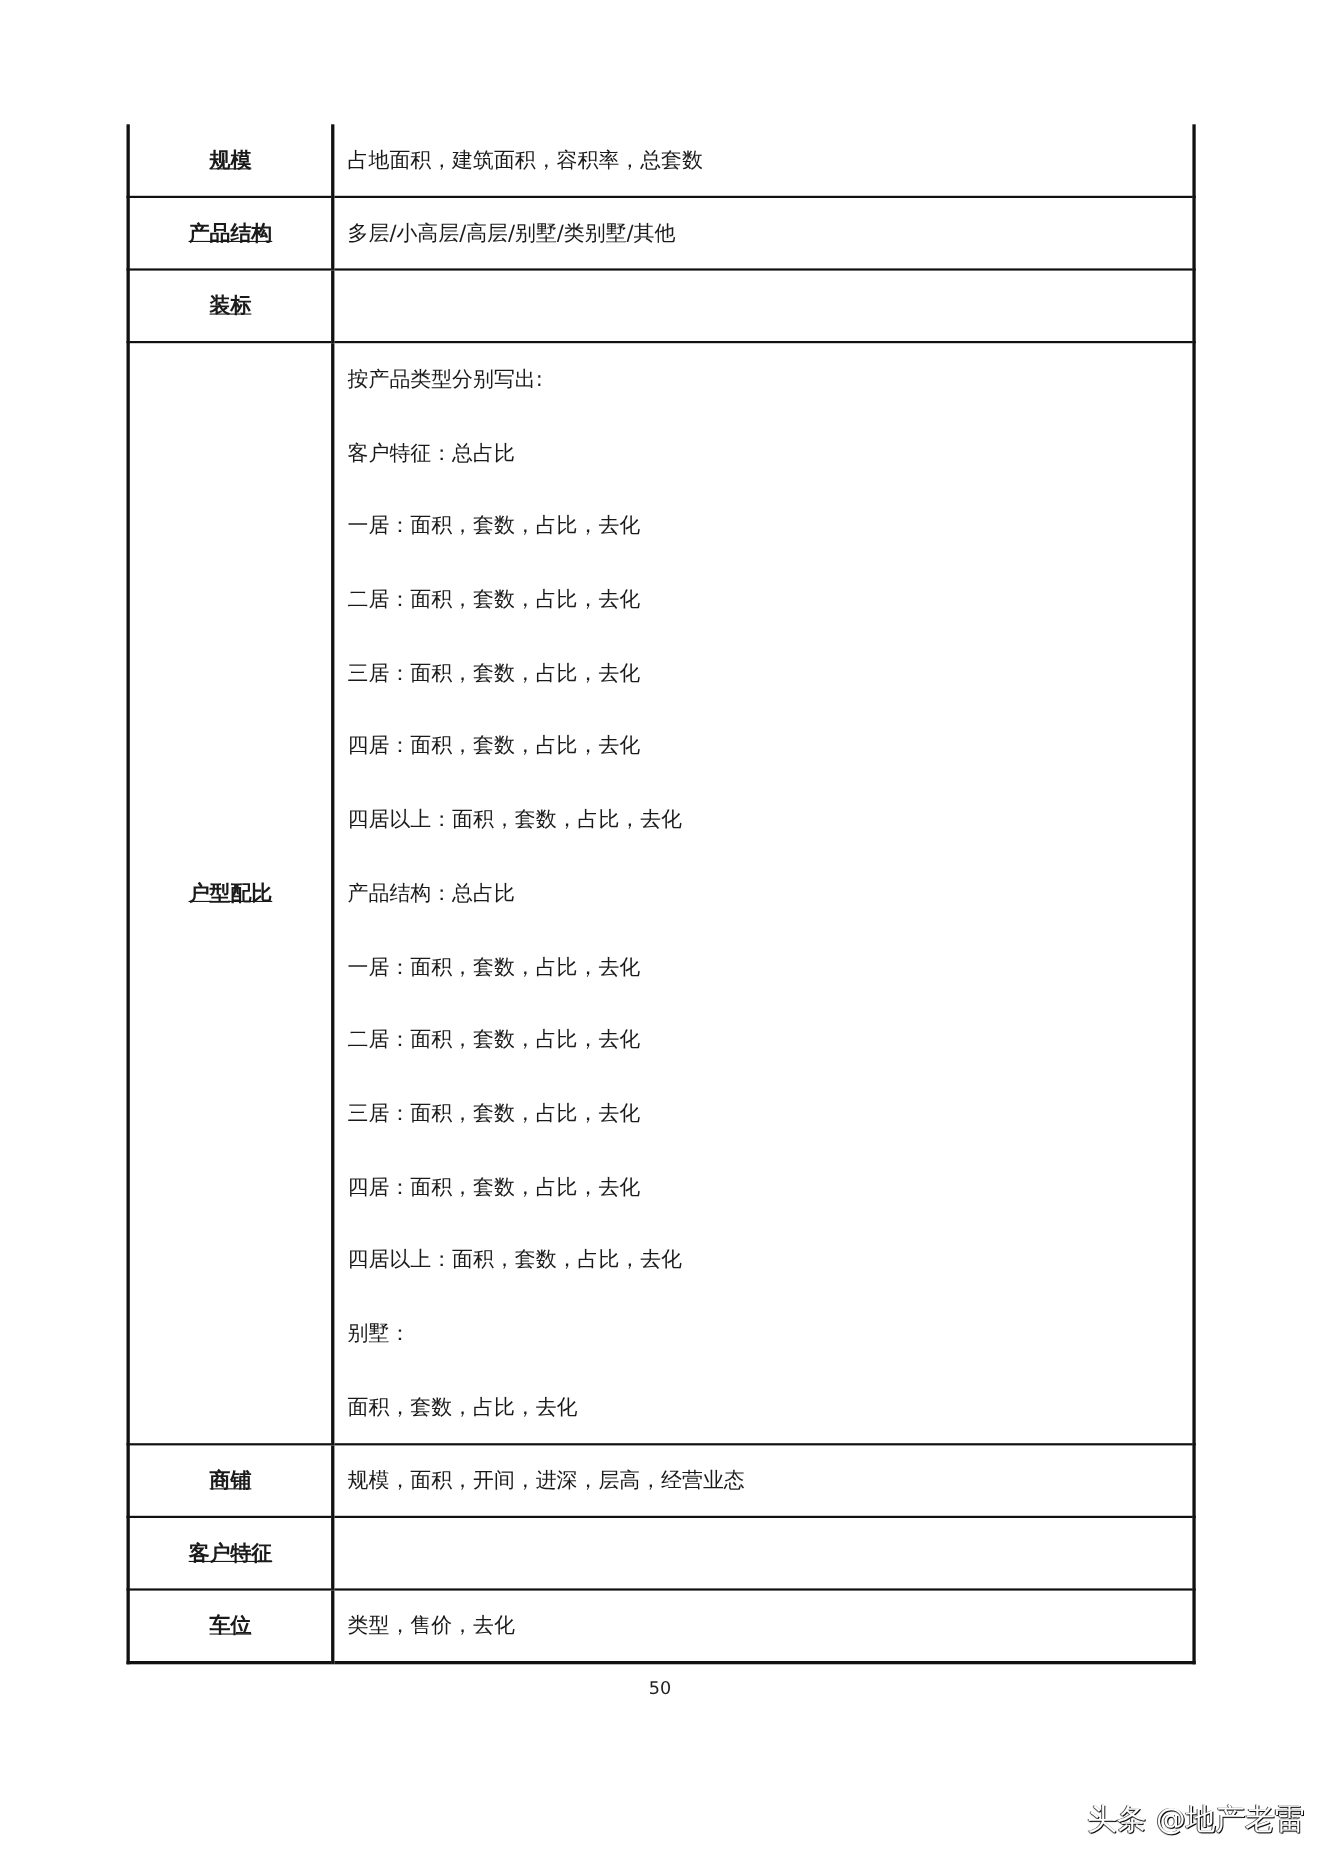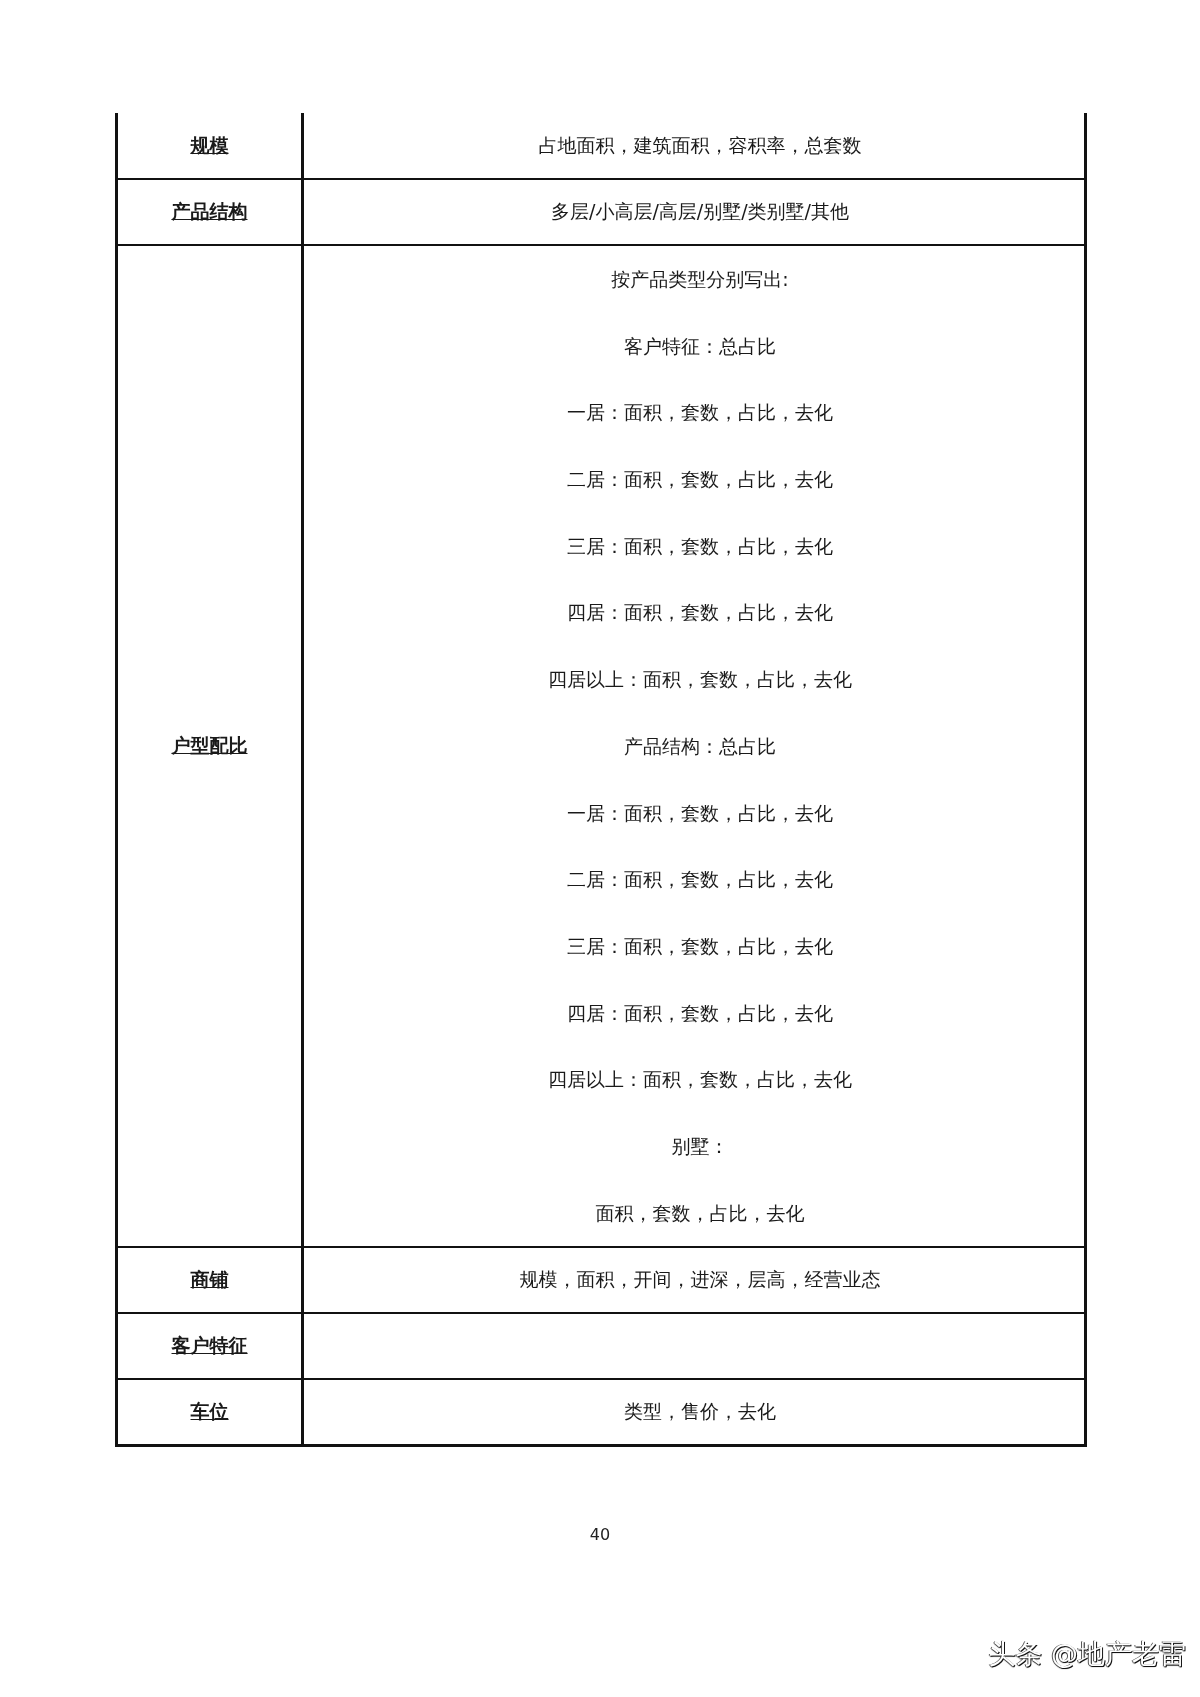--- a/index.html
+++ b/index.html
@@ -12,21 +12,21 @@
       position: absolute; left: 115px; top: 113px; width: 972px;
       border-collapse: collapse;
       border-left: 3px solid #111; border-right: 3px solid #111; border-bottom: 3px solid #111;
     }
     .page-table td { padding: 0; vertical-align: middle; }
     .page-table tr + tr td { border-top: 2px solid #111; margin-top: 20px; }
     .label-cell {
       width: 183px; border-right: 3px solid #111;
       text-align: center; font-weight: bold; font-size: 19px; text-decoration: underline;
     }
-    .content-cell { padding-left: 12px !important; font-size: 19px; text-align: center; }
+    .content-cell { padding-left: 12px !important; font-size: 19px; }
     .row-single { height: 66px; }
     .line { height: 66.7px; line-height: 66.7px; white-space: nowrap; }
     .page-number {
       position: absolute; left: 0; width: 1200px; top: 1525px;
       text-align: center; font-size: 16px; color: #222;
     }
     .watermark {
       position: absolute; right: 14px; top: 1636px;
       font-size: 27px; color: #ffffff; letter-spacing: 0px;
       text-shadow: 1px 1px 0 #111, -1px 0 0 #555, 0 1px 1px #333;
@@ -37,20 +37,24 @@
 
 <table class="page-table">
   <tbody>
     <tr class="row-single">
       <td class="label-cell">规模</td>
       <td class="content-cell">占地面积，建筑面积，容积率，总套数</td>
     </tr>
     <tr class="row-single">
       <td class="label-cell">产品结构</td>
       <td class="content-cell">多层/小高层/高层/别墅/类别墅/其他</td>
+    </tr>
+    <tr class="row-single">
+      <td class="label-cell">装标</td>
+      <td class="content-cell"></td>
     </tr>
     <tr>
       <td class="label-cell">户型配比</td>
       <td class="content-cell">
         <div class="line">按产品类型分别写出:</div>
         <div class="line">客户特征：总占比</div>
         <div class="line">一居：面积，套数，占比，去化</div>
         <div class="line">二居：面积，套数，占比，去化</div>
         <div class="line">三居：面积，套数，占比，去化</div>
         <div class="line">四居：面积，套数，占比，去化</div>
@@ -73,14 +77,14 @@
       <td class="label-cell">客户特征</td>
       <td class="content-cell"></td>
     </tr>
     <tr class="row-single">
       <td class="label-cell">车位</td>
       <td class="content-cell">类型，售价，去化</td>
     </tr>
   </tbody>
 </table>
 
-<div class="page-number">40</div>
+<div class="page-number">50</div>
 <div class="watermark">头条 @地产老雷</div>
 
 </body></html>

